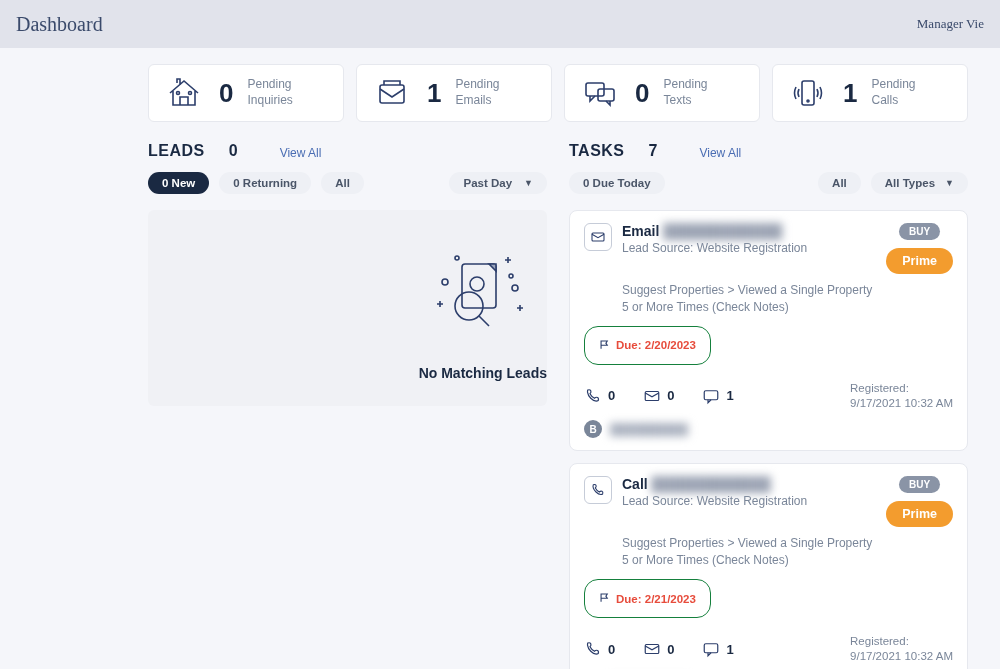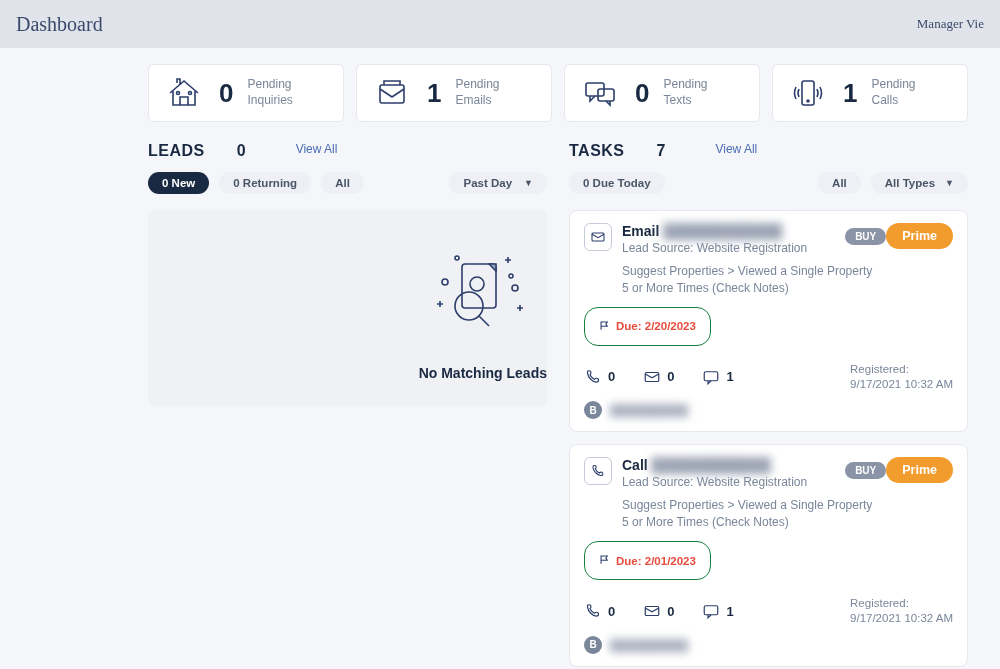--- a/index.html
+++ b/index.html
@@ -8,39 +8,39 @@
 .topbar-title { font-size: 20px; color: #3a4a6b; font-weight: 400; }
 .topbar-right { font-size: 13px; color: #3a4a6b; }
 .content { padding: 16px 32px 16px 148px; }
 .stat-cards { display: flex; gap: 12px; margin-bottom: 20px; }
 .stat-card { flex: 1; background: #fff; border: 1px solid #e6e8ee; border-radius: 6px; padding: 10px 14px; display: flex; align-items: center; gap: 14px; cursor: pointer; }
 .stat-card .icon { width: 42px; height: 36px; display: flex; align-items: center; justify-content: center; }
 .stat-card .num { font-size: 26px; font-weight: 700; color: #1a2942; }
 .stat-card .lbl { font-size: 12px; color: #7a8699; line-height: 1.3; }
 .cols { display: flex; gap: 22px; }
 .col { flex: 1; min-width: 0; }
-.sec-head { display: flex; align-items: flex-start; gap: 32px; margin-bottom: 12px; }
+.sec-head { display: flex; align-items: flex-end; gap: 24px; margin-bottom: 12px; }
 .sec-title { font-size: 16px; font-weight: 700; color: #1a2942; letter-spacing: 0.5px; }
 .sec-count { font-size: 16px; font-weight: 700; color: #1a2942; }
 .sec-viewall { font-size: 12px; color: #4a6db3; cursor: pointer; margin-left: 18px; }
 .filter-row { display: flex; gap: 10px; margin-bottom: 16px; align-items: center; }
 .pill { background: #eef0f5; border-radius: 14px; padding: 5px 14px; font-size: 11.5px; font-weight: 600; color: #4a5568; cursor: pointer; border: none; white-space: nowrap; }
 .pill.dark { background: #1a2942; color: #fff; }
 .pill.right { margin-left: auto; display: flex; align-items: center; gap: 12px; }
 .chev { font-size: 9px; }
 .empty { background: #f0f1f5; border-radius: 6px; height: 196px; display: flex; flex-direction: column; align-items: flex-end; justify-content: center; color: #1a2942; font-size: 14px; font-weight: 600; position: relative; }
 .empty-img { margin-bottom: 16px; }
 .task-card { background: #fff; border: 1px solid #e6e8ee; border-radius: 8px; padding: 12px 14px; margin-bottom: 12px; }
 .task-head { display: flex; align-items: flex-start; gap: 10px; }
 .task-icon { width: 28px; height: 28px; border: 1.5px solid #c6ccd8; border-radius: 6px; display: flex; align-items: center; justify-content: center; flex-shrink: 0; }
 .task-info { flex: 1; min-width: 0; }
 .task-title { font-size: 14px; font-weight: 700; color: #1a2942; }
 .task-title .redacted { filter: blur(4px); color: #9ba3b3; font-weight: 600; }
 .task-sub { font-size: 12px; color: #7a8699; margin-top: 2px; }
-.task-badges { display: flex; align-items: center; flex-shrink: 0; }
+.task-badges { display: flex; gap: 8px; align-items: center; flex-shrink: 0; flex-direction: column; }
 .badge-buy { background: #8a94a6; color: #fff; font-size: 10px; font-weight: 700; padding: 3px 10px; border-radius: 10px; }
 .badge-status { color: #fff; font-size: 12.5px; font-weight: 600; padding: 6px 16px; border-radius: 16px; }
 .badge-prime { background: #f39c2e; }
 .badge-active { background: #3a8a3f; }
 .task-desc { font-size: 12px; color: #7a8699; margin: 8px 0 0 38px; line-height: 1.4; max-width: 260px; }
 .due-pill { display: inline-flex; align-items: center; gap: 6px; border: 1px solid #15803d; color: #e74c3c; border-radius: 14px; padding: 12px 14px; font-size: 11.5px; font-weight: 700; margin: 10px 0 0 0; }
 .task-stats { display: flex; align-items: center; gap: 28px; margin-top: 14px; padding-top: 2px; }
 .task-stat { display: flex; align-items: center; gap: 6px; font-size: 13px; font-weight: 600; color: #1a2942; }
 .task-stat svg { width: 18px; height: 18px; }
 .task-reg { margin-left: auto; font-size: 11.5px; color: #7a8699; line-height: 1.3; text-align: left; }
@@ -215,21 +215,21 @@
                 <div class="task-sub">Lead Source: Website Registration</div>
               </div>
               <div class="task-badges">
                 <span class="badge-buy">BUY</span>
                 <span class="badge-status badge-prime">Prime</span>
               </div>
             </div><div class="task-desc">Suggest Properties &gt; Viewed a Single Property 5 or More Times (Check Notes)</div><div class="due-pill">
               <span><svg viewBox="0 0 16 16" width="11" height="11" stroke="#e74c3c">
                   <path d="M3 2 V14 M3 3 H12 L10 6 L12 9 H3"></path>
                 </svg></span>
-              <span>Due: 2/01/2023</span>
+              <span>Due: 2/21/2023</span>
             </div><div class="task-stats">
               <div class="task-stat">
                 <svg viewBox="0 0 24 24" width="16" height="16">
                   <path d="M5 4 C5 4 8 3 9 5 C10 7 8 9 8 9 C8 9 10 13 14 15 C14 15 16 13 18 14 C20 15 19 18 19 18 C19 18 15 21 9 15 C3 9 5 4 5 4 Z"></path>
                 </svg>
                 <span>0</span>
               </div>
               <div class="task-stat">
                 <svg viewBox="0 0 24 24" width="16" height="16">
                   <rect x="3" y="6" width="18" height="12" rx="1.5"></rect>

